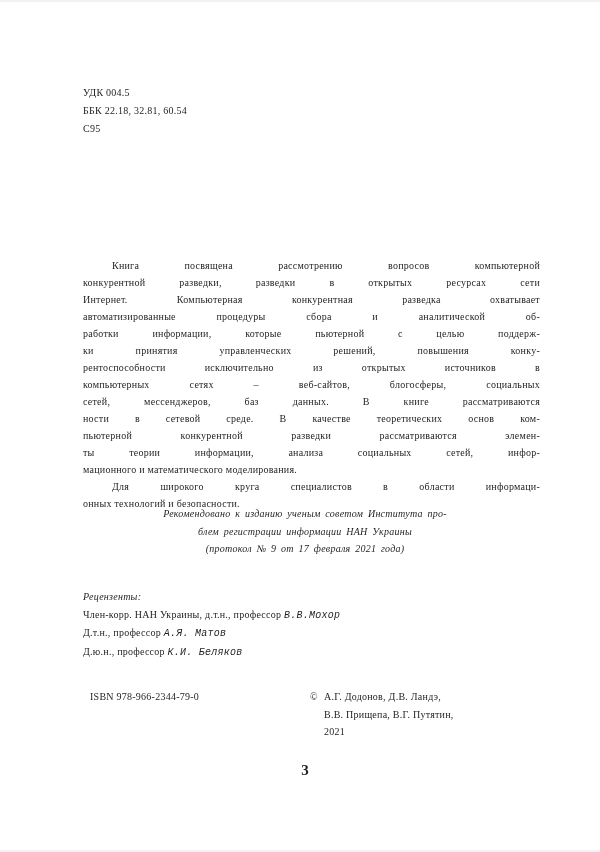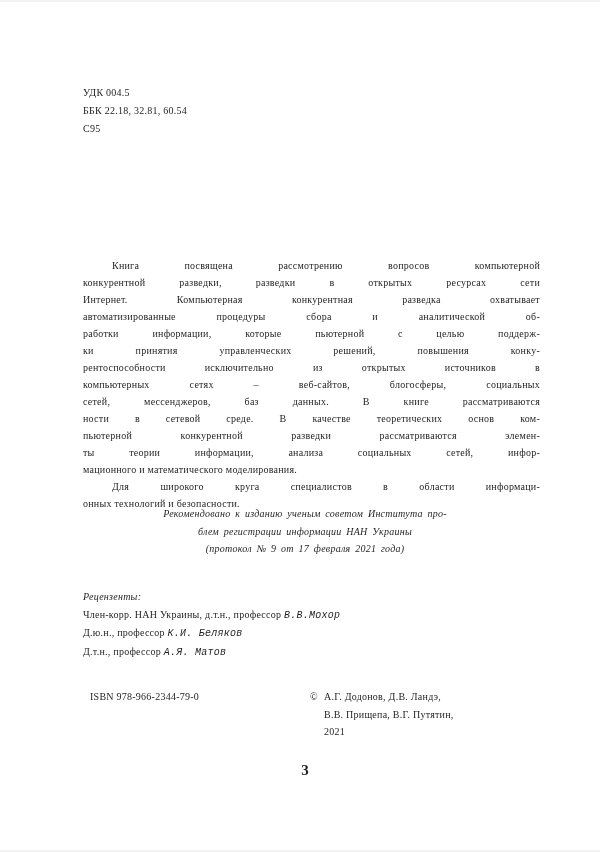--- a/index.html
+++ b/index.html
@@ -109,22 +109,22 @@
 
   <div class="block recommendation">
     <div>Рекомендовано к изданию ученым советом Института про-</div>
     <div>блем регистрации информации НАН Украины</div>
     <div>(протокол № 9 от 17 февраля 2021 года)</div>
   </div>
 
   <div class="block reviewers">
     <div class="heading">Рецензенты:</div>
     <div><span>Член-корр. НАН Украины, д.т.н., профессор </span><span class="reviewer-name">В.В.Мохор</span></div>
+    <div><span>Д.т.н., профессор </span><span class="reviewer-name">А.Я. Матов</span></div>
     <div><span>Д.ю.н., профессор </span><span class="reviewer-name">К.И. Беляков</span></div>
-    <div><span>Д.т.н., профессор </span><span class="reviewer-name">А.Я. Матов</span></div>
   </div>
 
   <div class="block isbn">ISBN 978-966-2344-79-0</div>
 
   <div class="block copyright">
     <div class="cline first"><span class="csym">©</span><span>А.Г. Додонов, Д.В. Ландэ,</span></div>
     <div class="cline">В.В. Прищепа, В.Г. Путятин,</div>
     <div class="cline">2021</div>
   </div>
 

